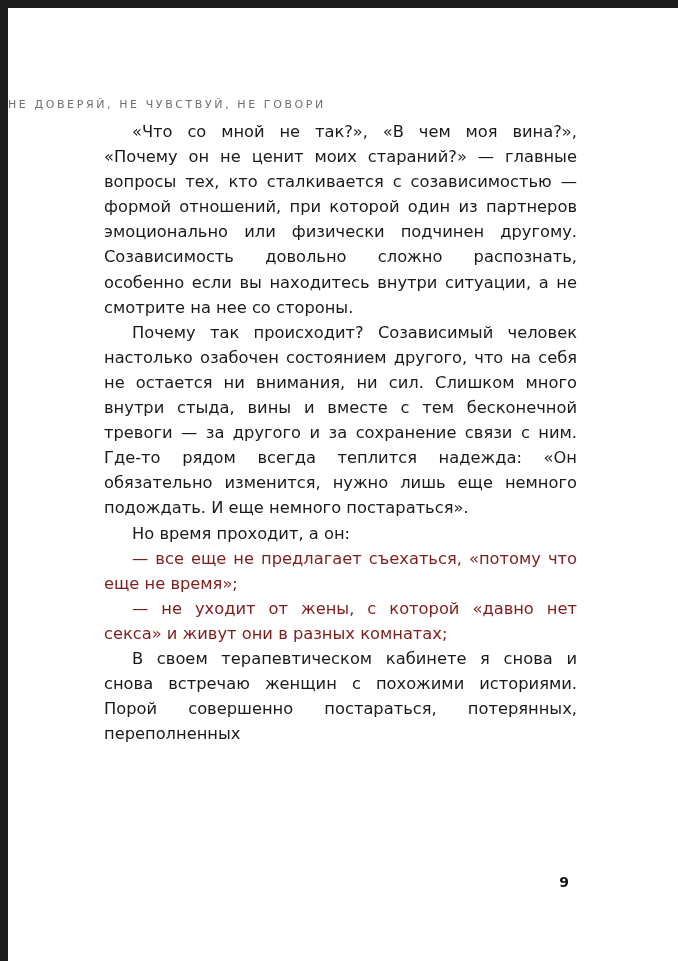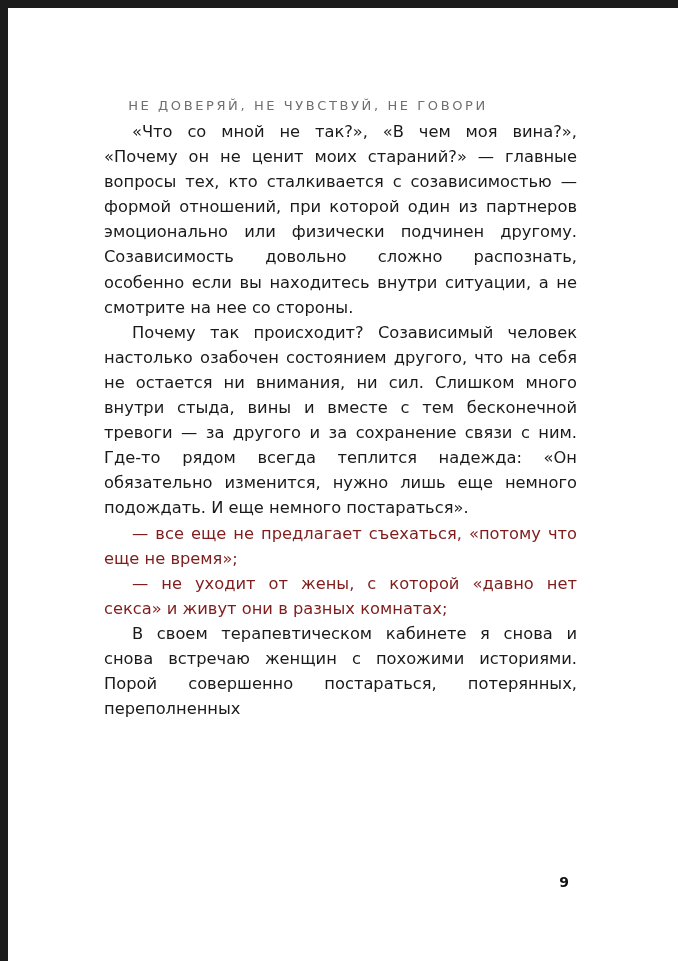--- a/index.html
+++ b/index.html
@@ -28,22 +28,21 @@
     left: 0;
     top: 0;
     width: 670px;
     height: 953px;
   }
   .running-header {
     position: absolute;
     left: 0;
     top: 90px;
     width: 600px;
-    text-align: center;
-    font-size: 13px;
+    font-size: 11px;
     letter-spacing: 2.6px;
     color: #6f6f6f;
     font-family: "DejaVu Sans", sans-serif;
     text-transform: uppercase;
     white-space: nowrap;
   }
   .body-block {
     position: absolute;
     left: 96px;
     top: 111px;
@@ -108,20 +107,21 @@
   <div class="page-inner">
 
     <div class="running-header">Не доверяй, не чувствуй, не говори</div>
 
     <div class="body-block">
 
       <p class="para">«Что со мной не так?», «В чем моя вина?», «Почему он не ценит моих стараний?» — главные вопросы тех, кто сталкивается с созависимостью — формой отношений, при которой один из партнеров эмоционально или физически подчинен другому. Созависимость довольно сложно распознать, особенно если вы находитесь внутри ситуации, а не смотрите на нее со стороны.</p>
 
       <p class="para">Почему так происходит? Созависимый человек настолько озабочен состоянием другого, что на себя не остается ни внимания, ни сил. Слишком много внутри стыда, вины и вместе с тем бесконечной тревоги — за другого и за сохранение связи с ним. Где-то рядом всегда теплится надежда: «Он обязательно изменится, нужно лишь еще немного подождать. И еще немного постараться».</p>
 
+      <p class="para">Но время проходит, а он:</p>
 
       <p class="list-item">— все еще не предлагает съехаться, «потому что еще не время»;</p>
 
       <p class="list-item">— не уходит от жены, с которой «давно нет секса» и живут они в разных комнатах;</p>
 
 
 
       <p class="para">В своем терапевтическом кабинете я снова и снова встречаю женщин с похожими историями. Порой совершенно постараться, потерянных, переполненных</p>
 
     </div>

